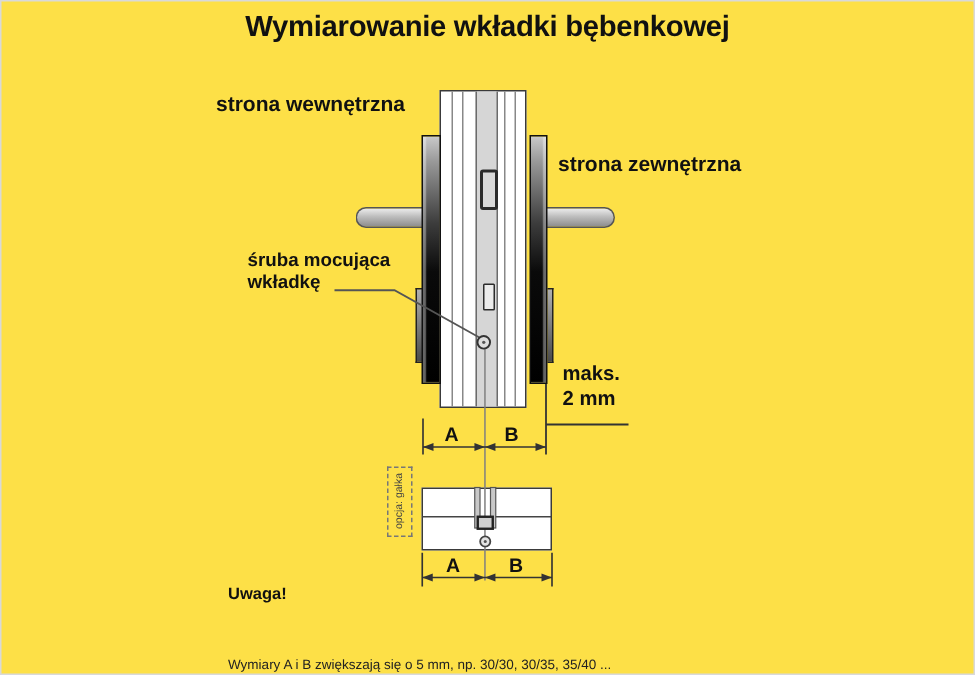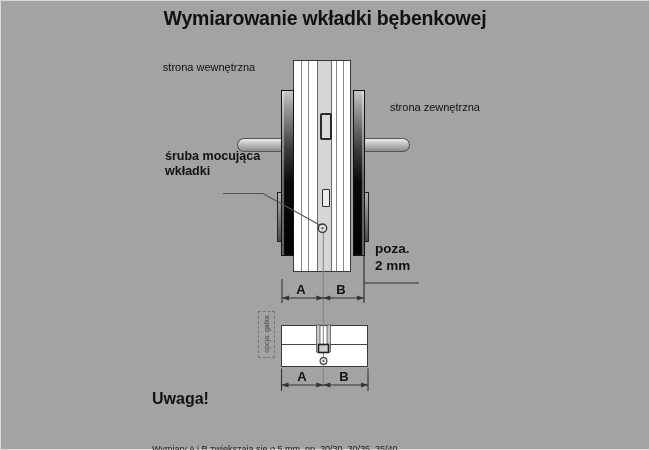--- a/index.html
+++ b/index.html
@@ -1,26 +1,26 @@
 <!DOCTYPE html>
 <html><head>
 <meta charset="utf-8">
 <style>
   html,body{margin:0;padding:0;background:#fff;}
   .canvas{
-    position:relative;width:650px;height:450px;background:#a3a3a3;overflow:hidden;
+    position:relative;width:650px;height:450px;background:#fde047;overflow:hidden;
     font-family:"Liberation Sans",sans-serif;color:#1a1a1a;
     box-shadow:inset 0 0 0 1px #d9d9d9;
   }
   .abs{position:absolute;}
   .page-title{
     left:0;right:0;top:7px;text-align:center;
     font-size:19.5px;font-weight:700;letter-spacing:-0.2px;color:#111;
   }
-  .side-label{font-size:11px;font-weight:400;text-align:center;color:#111;}
+  .side-label{font-size:14px;font-weight:700;color:#111;}
   .side-label.inner{left:144px;top:61px;width:130px;}
   .side-label.outer{left:372px;top:61px;width:126px;margin-top:40px;}
 
   
   .door-panel{left:293px;top:60px;width:58px;height:212px;background:#fff;border:1.5px solid #3a3a3a;box-sizing:border-box;}
   .door-line{position:absolute;top:0;width:1px;height:100%;background:#888;}
   .cyl-stripe{position:absolute;top:0;left:23px;width:13px;height:100%;background:#d6d6d6;border-left:1px solid #6b6b6b;border-right:1px solid #6b6b6b;}
   .keyway-upper{left:320px;top:113px;width:8px;height:23px;border:2.5px solid #2b2b2b;background:#d9d9d9;border-radius:2px;box-sizing:content-box;}
   .keyway-lower{left:322px;top:189px;width:5.5px;height:16px;border:1.5px solid #2b2b2b;background:#ececec;border-radius:1px;box-sizing:content-box;}
   .shield{top:90px;width:12.5px;height:166px;border:1px solid #111;box-sizing:border-box;
@@ -28,37 +28,37 @@
   .shield.left{left:281px;box-shadow:inset 2px 0 1px rgba(255,255,255,0.4);}
   .shield.right{left:352.5px;box-shadow:inset -2px 0 1px rgba(255,255,255,0.4);}
   .strip{top:192px;width:4.5px;height:50px;border:1px solid #222;box-sizing:border-box;background:linear-gradient(to bottom,#b0b0b0,#4a4a4a);}
   .strip.left{left:277px;border-right:none;}
   .strip.right{left:364.5px;border-left:none;}
   .handle{top:137.5px;height:14px;border:1.5px solid #555;box-sizing:border-box;
     background:linear-gradient(to bottom,#ececec,#bdbdbd 45%,#8d8d8d);}
   .handle.left{left:237px;width:45px;border-radius:7px 0 0 7px;border-right:none;}
   .handle.right{left:364px;width:46px;border-radius:0 7px 7px 0;border-left:none;}
 
-  .screw-label{left:165px;top:149px;width:130px;font-size:12.5px;font-weight:700;line-height:15px;color:#111;}
+  .screw-label{left:165px;top:166px;width:130px;font-size:12.5px;font-weight:700;line-height:15px;color:#111;}
   .max-label{left:375px;top:240px;width:60px;font-size:13.5px;font-weight:700;line-height:17px;color:#111;}
   .dim-label{width:22px;text-align:center;font-size:13px;font-weight:700;color:#111;}
   .dim-a-top{left:290px;top:282px;}
   .dim-b-top{left:330px;top:282px;}
   .dim-a-bottom{left:291px;top:369px;}
   .dim-b-bottom{left:333px;top:369px;}
 
   
   .cyl-body{left:281px;top:324.5px;width:86.5px;height:42px;background:#fff;border:1.5px solid #3a3a3a;box-sizing:border-box;}
   .knob-box{left:258px;top:311px;width:17px;height:47px;border:1.1px dashed #777;box-sizing:border-box;}
   .knob-label{left:244px;top:329px;width:46px;height:10px;text-align:center;font-size:7px;color:#444;
     transform:rotate(-90deg);transform-origin:center;white-space:nowrap;line-height:10px;}
 
   
   .notes{left:152px;top:390px;width:470px;}
-  .notes-heading{font-size:16px;font-weight:700;margin-bottom:3px;color:#111;}
+  .notes-heading{font-size:11px;font-weight:700;margin-bottom:3px;color:#111;}
   .note-line{font-size:9px;line-height:14px;color:#222;margin-top:34px;}
 
   svg.overlay{position:absolute;left:0;top:0;pointer-events:none;}
 </style>
 </head>
 <body>
 
 <div class="canvas">
 
   <div class="abs page-title">Wymiarowanie wkładki bębenkowej</div>
@@ -80,25 +80,25 @@
   <div class="abs keyway-upper"></div>
   <div class="abs keyway-lower"></div>
 
   <div class="abs strip left"></div>
   <div class="abs strip right"></div>
   <div class="abs shield left"></div>
   <div class="abs shield right"></div>
 
   <div class="abs screw-label">
     <div>śruba mocująca</div>
-    <div>wkładki</div>
+    <div>wkładkę</div>
   </div>
 
   <div class="abs max-label">
-    <div>poza.</div>
+    <div>maks.</div>
     <div>2 mm</div>
   </div>
 
   <div class="abs dim-label dim-a-top">A</div>
   <div class="abs dim-label dim-b-top">B</div>
 
   <div class="abs knob-box"></div>
   <div class="abs knob-label">opcja: gałka</div>
   <div class="abs cyl-body"></div>
 

